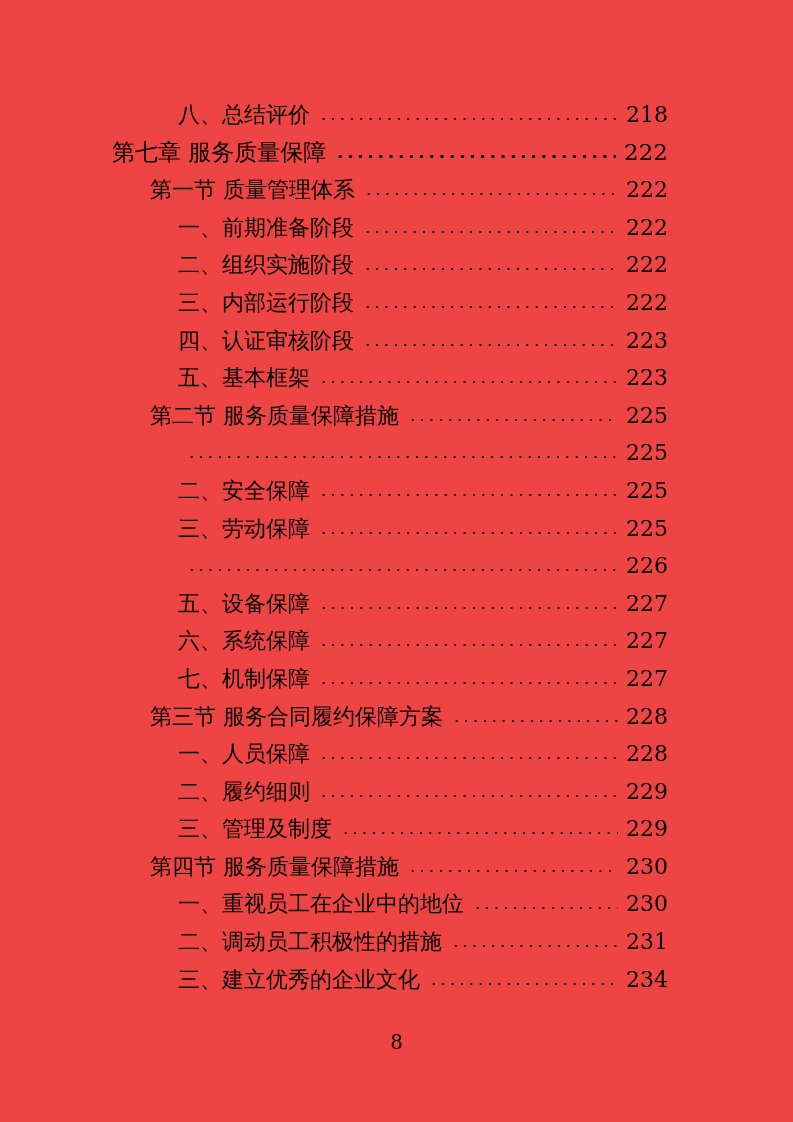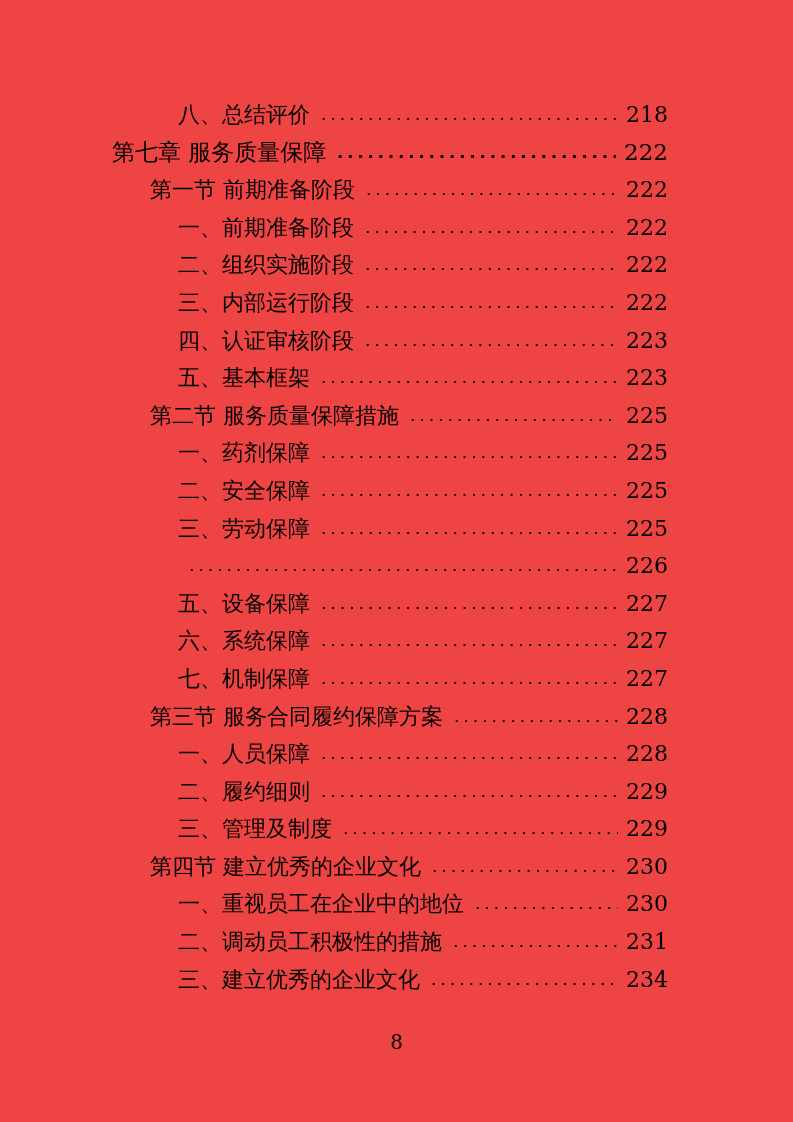--- a/index.html
+++ b/index.html
@@ -89,21 +89,21 @@
       <span class="toc-page">218</span>
     </div>
 
     <div class="toc-row level-chapter">
       <span class="toc-label">第七章 服务质量保障</span>
       <span class="toc-dots"></span>
       <span class="toc-page">222</span>
     </div>
 
     <div class="toc-row level-section">
-      <span class="toc-label">第一节 前期准备阶段</span>
+      <span class="toc-label">第一节 质量管理体系</span>
       <span class="toc-dots"></span>
       <span class="toc-page">222</span>
     </div>
 
     <div class="toc-row level-item">
       <span class="toc-label">一、前期准备阶段</span>
       <span class="toc-dots"></span>
       <span class="toc-page">222</span>
     </div>
 
@@ -131,21 +131,20 @@
       <span class="toc-page">223</span>
     </div>
 
     <div class="toc-row level-section">
       <span class="toc-label">第二节 服务质量保障措施</span>
       <span class="toc-dots"></span>
       <span class="toc-page">225</span>
     </div>
 
     <div class="toc-row level-item">
-      <span class="toc-label">一、药剂保障</span>
       <span class="toc-dots"></span>
       <span class="toc-page">225</span>
     </div>
 
     <div class="toc-row level-item">
       <span class="toc-label">二、安全保障</span>
       <span class="toc-dots"></span>
       <span class="toc-page">225</span>
     </div>
 
@@ -196,21 +195,21 @@
       <span class="toc-page">229</span>
     </div>
 
     <div class="toc-row level-item">
       <span class="toc-label">三、管理及制度</span>
       <span class="toc-dots"></span>
       <span class="toc-page">229</span>
     </div>
 
     <div class="toc-row level-section">
-      <span class="toc-label">第四节 建立优秀的企业文化</span>
+      <span class="toc-label">第四节 服务质量保障措施</span>
       <span class="toc-dots"></span>
       <span class="toc-page">230</span>
     </div>
 
     <div class="toc-row level-item">
       <span class="toc-label">一、重视员工在企业中的地位</span>
       <span class="toc-dots"></span>
       <span class="toc-page">230</span>
     </div>
 

